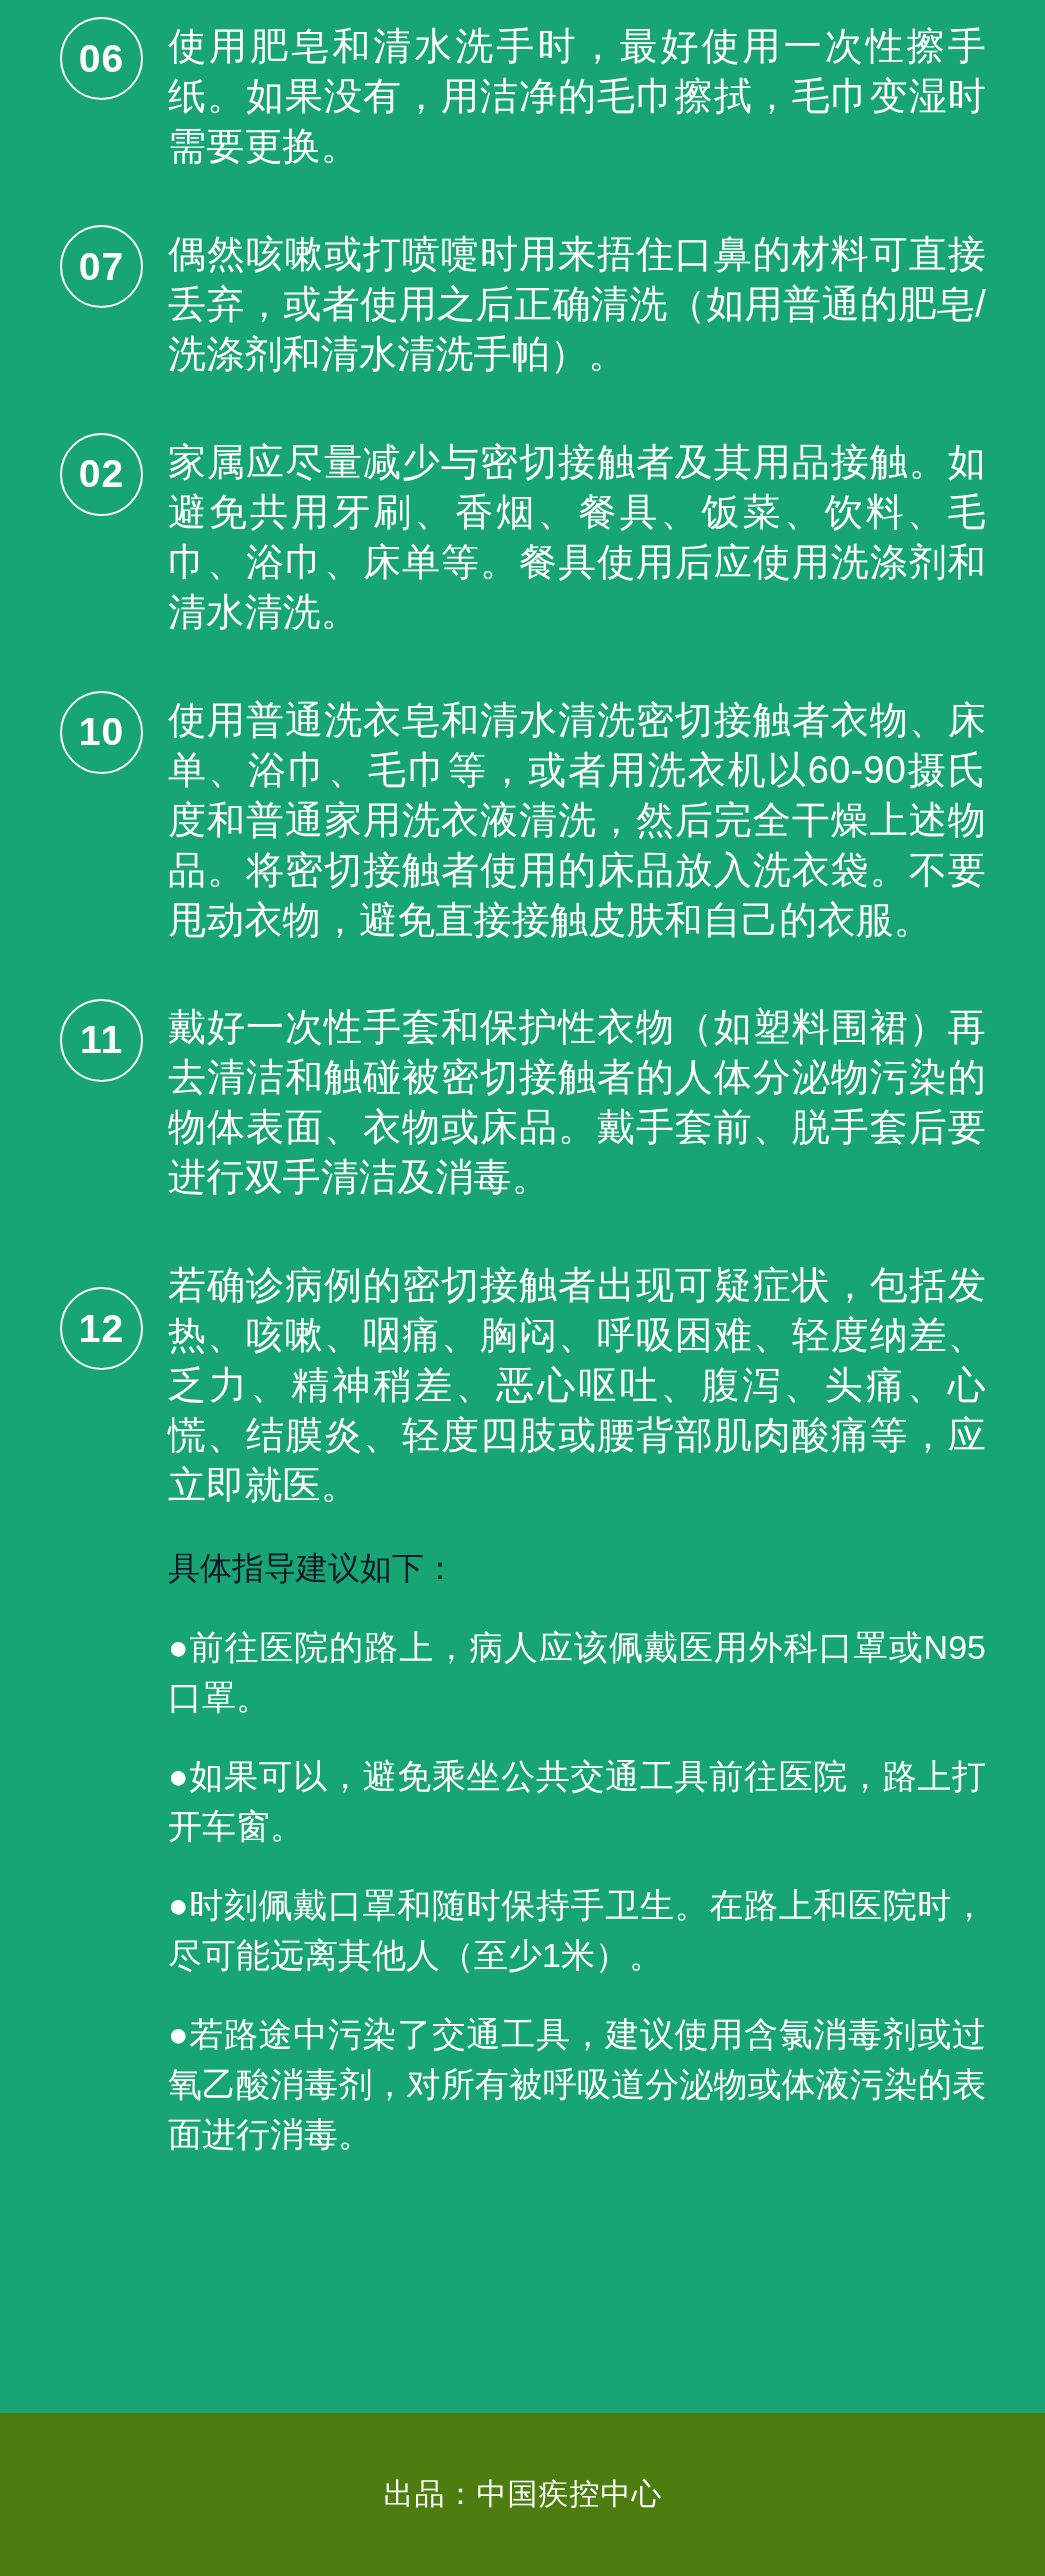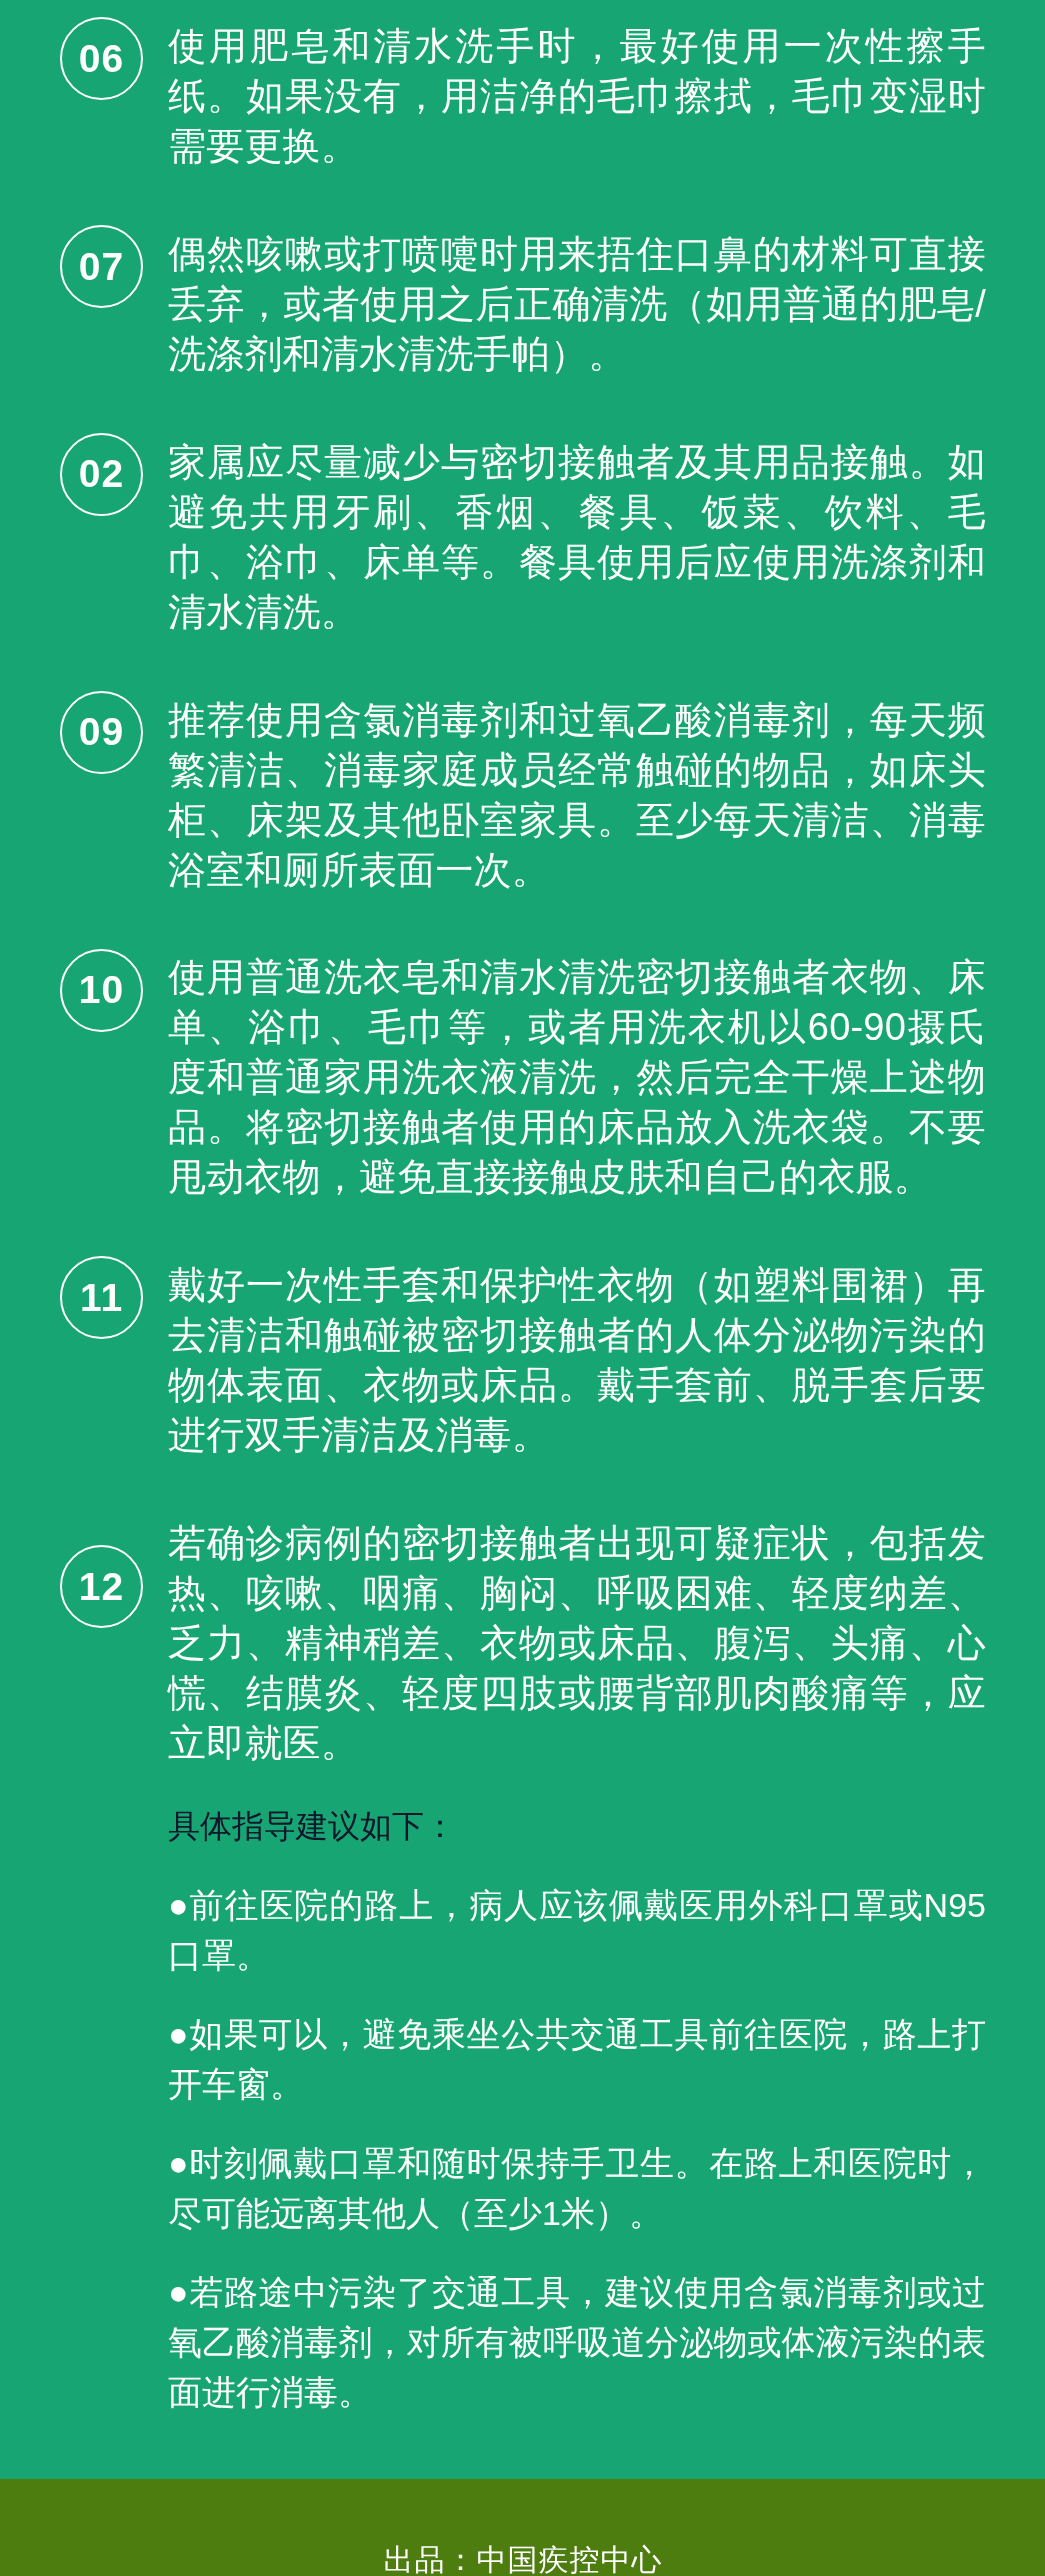--- a/index.html
+++ b/index.html
@@ -126,28 +126,20 @@
 
     <div class="item">
       <div class="num-wrap">
         <div class="num">02</div>
       </div>
       <div class="body-col">
         <p class="para">家属应尽量减少与密切接触者及其用品接触。如避免共用牙刷、香烟、餐具、饭菜、饮料、毛巾、浴巾、床单等。餐具使用后应使用洗涤剂和清水清洗。</p>
       </div>
     </div>
 
-    <div class="item">
-      <div class="num-wrap">
-        <div class="num">09</div>
-      </div>
-      <div class="body-col">
-        <p class="para">推荐使用含氯消毒剂和过氧乙酸消毒剂，每天频繁清洁、消毒家庭成员经常触碰的物品，如床头柜、床架及其他卧室家具。至少每天清洁、消毒浴室和厕所表面一次。</p>
-      </div>
-    </div>
 
     <div class="item">
       <div class="num-wrap">
         <div class="num">10</div>
       </div>
       <div class="body-col">
         <p class="para">使用普通洗衣皂和清水清洗密切接触者衣物、床单、浴巾、毛巾等，或者用洗衣机以60-90摄氏度和普通家用洗衣液清洗，然后完全干燥上述物品。将密切接触者使用的床品放入洗衣袋。不要甩动衣物，避免直接接触皮肤和自己的衣服。</p>
       </div>
     </div>
 
@@ -158,21 +150,21 @@
       <div class="body-col">
         <p class="para">戴好一次性手套和保护性衣物（如塑料围裙）再去清洁和触碰被密切接触者的人体分泌物污染的物体表面、衣物或床品。戴手套前、脱手套后要进行双手清洁及消毒。</p>
       </div>
     </div>
 
     <div class="item item-12">
       <div class="num-wrap">
         <div class="num">12</div>
       </div>
       <div class="body-col">
-        <p class="para">若确诊病例的密切接触者出现可疑症状，包括发热、咳嗽、咽痛、胸闷、呼吸困难、轻度纳差、乏力、精神稍差、衣物或床品、腹泻、头痛、心慌、结膜炎、轻度四肢或腰背部肌肉酸痛等，应立即就医。</p>
+        <p class="para">若确诊病例的密切接触者出现可疑症状，包括发热、咳嗽、咽痛、胸闷、呼吸困难、轻度纳差、乏力、精神稍差、恶心呕吐、腹泻、头痛、心慌、结膜炎、轻度四肢或腰背部肌肉酸痛等，应立即就医。</p>
         <p class="sub-head">具体指导建议如下：</p>
         <p class="bullet">●前往医院的路上，病人应该佩戴医用外科口罩或N95口罩。</p>
         <p class="bullet">●如果可以，避免乘坐公共交通工具前往医院，路上打开车窗。</p>
         <p class="bullet">●时刻佩戴口罩和随时保持手卫生。在路上和医院时，尽可能远离其他人（至少1米）。</p>
         <p class="bullet">●若路途中污染了交通工具，建议使用含氯消毒剂或过氧乙酸消毒剂，对所有被呼吸道分泌物或体液污染的表面进行消毒。</p>
       </div>
     </div>
 
   </div>
 

